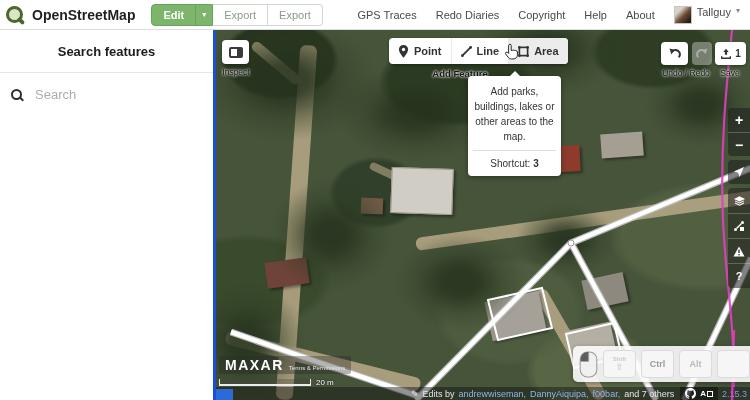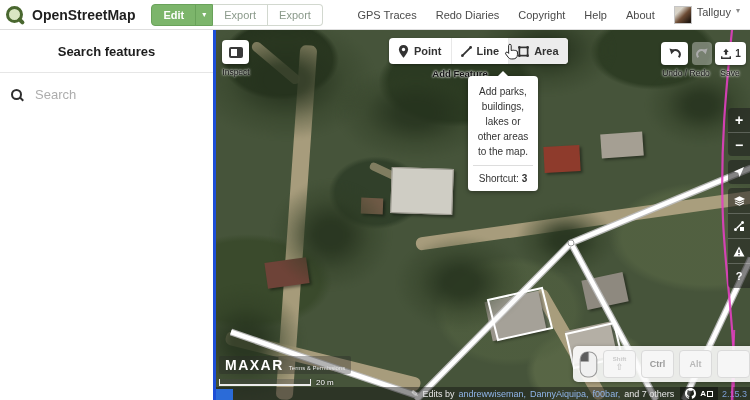--- a/index.html
+++ b/index.html
@@ -68,21 +68,21 @@
   .toolbar{position:absolute;left:173px;top:8px;height:26px;display:flex;background:#fff;
     border-radius:4px;box-shadow:0 1px 3px rgba(0,0,0,.35);z-index:20;}
   .tbtn{display:flex;align-items:center;gap:5px;padding:0 9px;font-size:11px;font-weight:bold;
     color:#333;border-right:1px solid #e8e8e8;}
   .tbtn.hovered{border-right:none;background:#ececec;border-radius:0 4px 4px 0;}
   .tb-caption{position:absolute;left:173px;top:38px;width:142px;text-align:center;font-size:9.5px;
     font-weight:bold;color:#151515;z-index:20;text-shadow:0 0 2px #fff,0 0 3px #fff;}
   .cursor-hand{position:absolute;left:288px;top:13px;z-index:26;}
 
   
-  .tooltip{position:absolute;left:252px;top:46px;width:70px;background:#fff;border-radius:4px;
+  .tooltip{position:absolute;left:252px;top:46px;width:93px;background:#fff;border-radius:4px;
     box-shadow:0 1px 5px rgba(0,0,0,.4);padding:8px 5px 5px;z-index:30;font-size:10px;
     color:#333;text-align:center;line-height:1.5;}
   .tooltip::before{content:"";position:absolute;top:-5px;left:50%;margin-left:-5px;
     border-left:5px solid transparent;border-right:5px solid transparent;border-bottom:5px solid #fff;}
   .tt-shortcut{border-top:1px solid #ddd;margin-top:6px;padding-top:5px;}
   .tt-key{font-weight:bold;}
 
   
   .inspect{left:6px;top:10px;width:27px;height:24px;}
   .insp-ico{width:14px;height:11px;border:2px solid #3a3a3a;border-radius:2px;position:relative;}

